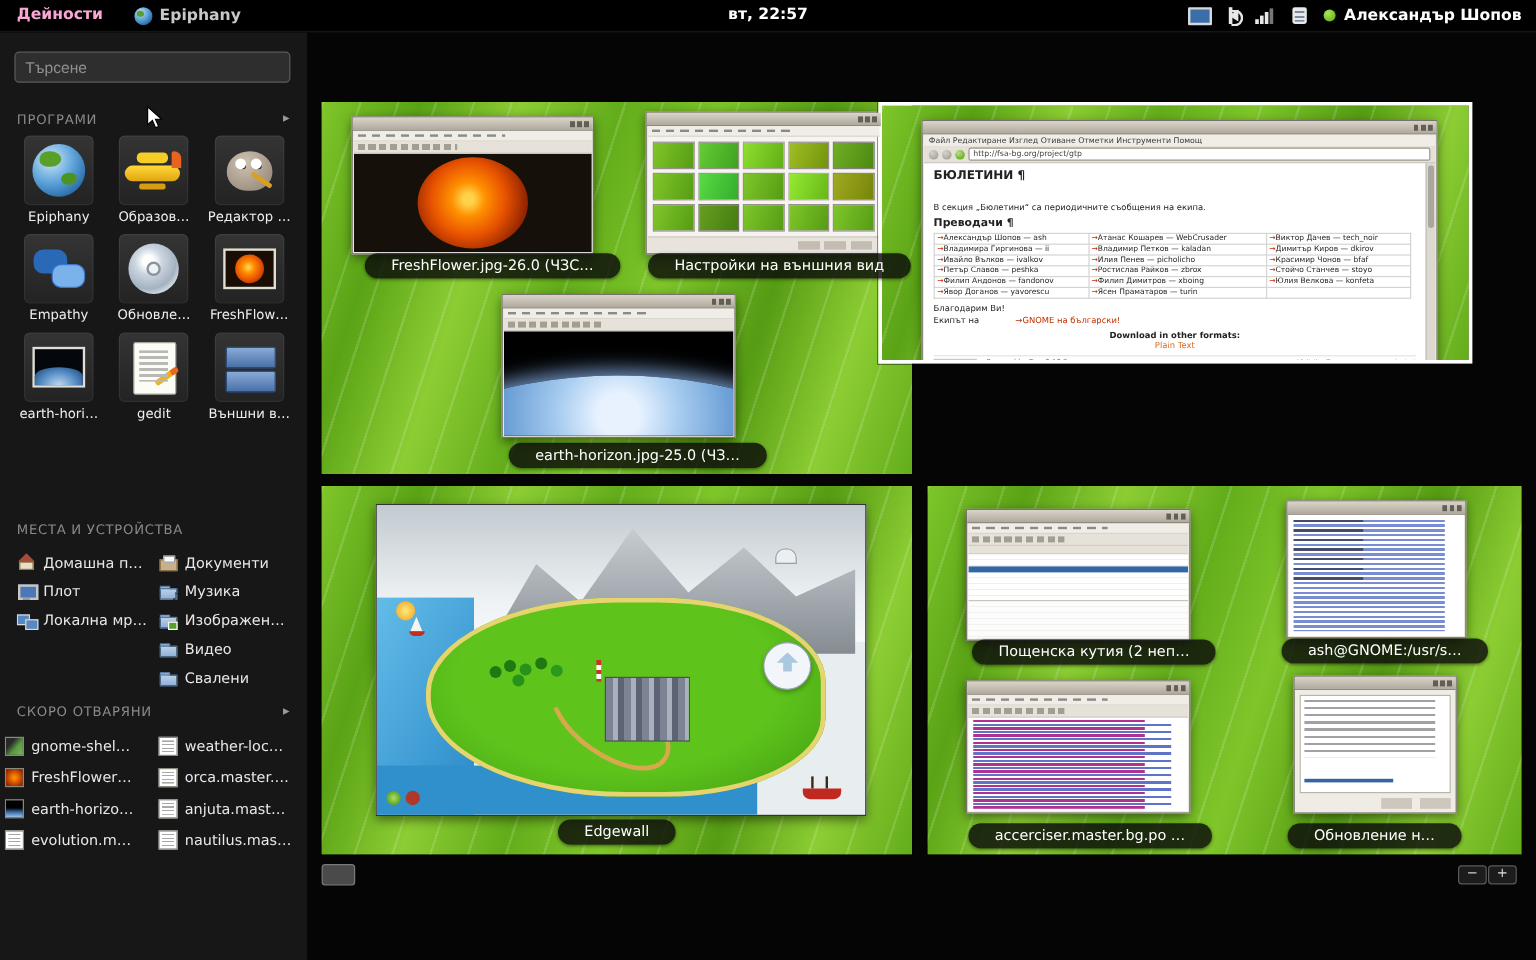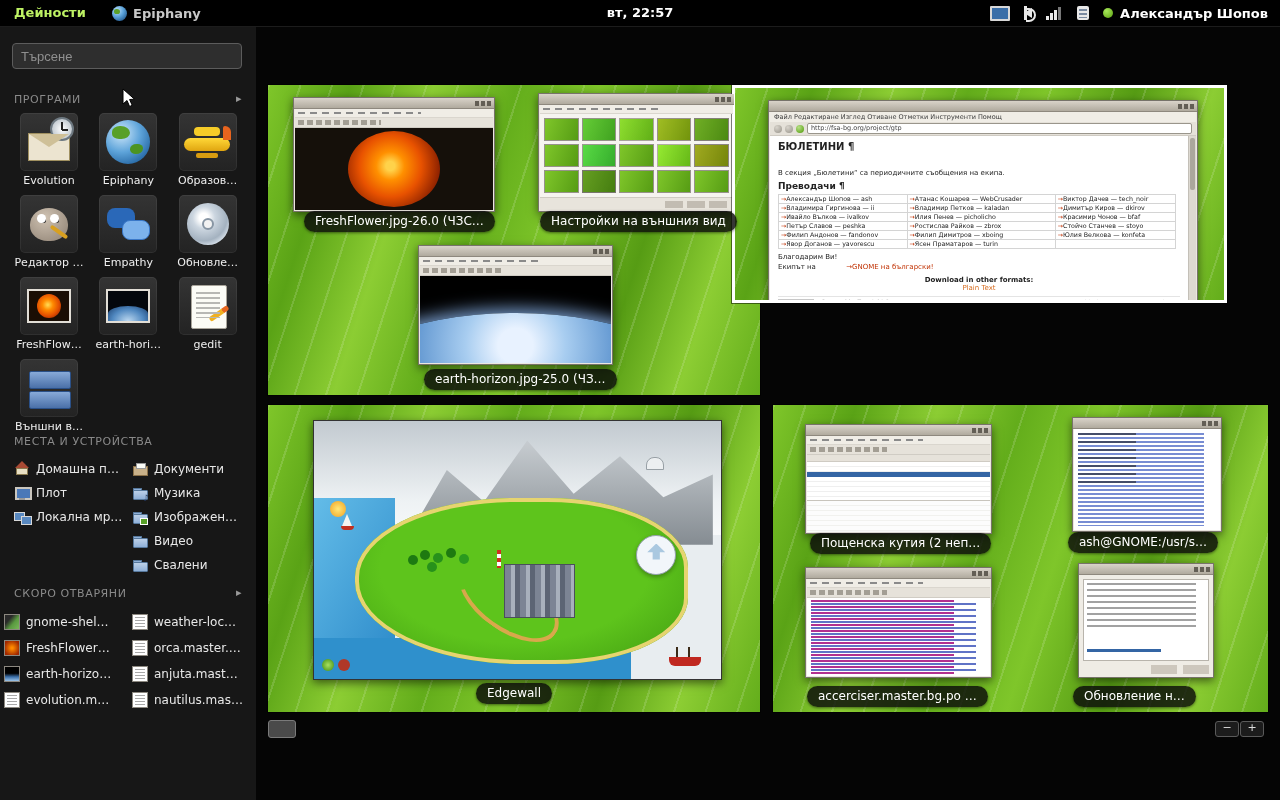--- a/index.html
+++ b/index.html
@@ -1,21 +1,21 @@
 <!DOCTYPE html>
 <html><head>
 <meta charset="utf-8">
 <style>
   html,body{margin:0;padding:0;background:#000;}
   body{width:1280px;height:800px;overflow:hidden;font-family:"DejaVu Sans","Liberation Sans",sans-serif;}
   #screen{position:relative;width:1280px;height:800px;background:#050505;overflow:hidden;}
 
   
   .topbar{position:absolute;left:0;top:0;right:0;height:26px;background:#000;border-bottom:1px solid #1c1c1c;color:#fff;z-index:60;}
-  .tb-activities{position:absolute;left:0;top:0;height:26px;line-height:26px;padding:0 14px;font-weight:bold;font-size:13px;color:#bef264;cursor:default;}
+  .tb-activities{position:absolute;left:0;top:0;height:26px;line-height:26px;padding:0 14px;font-weight:bold;font-size:13px;color:#f9a8d4;cursor:default;}
   .tb-app{position:absolute;left:112px;top:0;height:26px;display:flex;align-items:center;gap:6px;color:#c8c8c8;font-size:13px;font-weight:bold;}
   .tb-globe{width:15px;height:15px;border-radius:50%;background:radial-gradient(circle at 35% 30%,#bfe0f8,#58a0d8 45%,#22578c 85%);position:relative;}
   .tb-globe::before{content:"";position:absolute;left:2px;top:3px;width:6px;height:5px;border-radius:50% 60% 50% 50%;background:#5aa028;}
   .tb-clock{position:absolute;left:50%;top:0;transform:translateX(-50%);height:26px;line-height:26px;font-size:13px;font-weight:bold;color:#fff;}
   .tb-right{position:absolute;right:8px;top:0;height:26px;display:flex;align-items:center;gap:14px;}
   .st-icon{display:flex;align-items:center;}
   .ic-display{width:16px;height:11px;background:#3a6ea8;border:2px solid #d8d8d8;border-radius:1px;}
   .ic-volume{width:0;height:0;border-top:5px solid transparent;border-bottom:5px solid transparent;border-right:8px solid #e8e8e8;position:relative;}
   .ic-volume::before{content:"";position:absolute;left:0px;top:-7px;width:3px;height:14px;background:#e8e8e8;}
   .ic-volume::after{content:"";position:absolute;left:2px;top:-5px;width:8px;height:10px;border:2px solid #e8e8e8;border-left:none;border-radius:0 8px 8px 0;}
@@ -126,21 +126,21 @@
   #ws4{left:773px;top:405px;width:495px;height:307px;}
 
   .twin{position:absolute;background:#ebe7e0;border:1px solid #77736a;box-shadow:0 3px 9px rgba(0,0,0,.55);}
   .twin::before{content:"";position:absolute;left:0;top:0;right:0;height:10px;background:linear-gradient(#d9d3c9,#b0aa9e);border-bottom:1px solid #8e887e;z-index:3;}
   .twin::after{content:"";position:absolute;right:3px;top:3px;width:16px;height:5px;background:repeating-linear-gradient(90deg,#635e55 0 4px,rgba(0,0,0,0) 4px 6px);z-index:4;}
   .menurow{position:absolute;left:1px;right:1px;top:11px;height:8px;background:#f0ede6;border-bottom:1px solid #dad6ce;z-index:2;}
   .menurow::before{content:"";position:absolute;left:3px;top:3px;height:2px;width:62%;background:repeating-linear-gradient(90deg,#8a8a8a 0 7px,rgba(0,0,0,0) 7px 12px);}
   .toolrow{position:absolute;left:1px;right:1px;top:20px;height:9px;background:#e6e2da;border-bottom:1px solid #d0ccc4;z-index:2;}
   .toolrow::before{content:"";position:absolute;left:3px;top:2px;height:5px;width:42%;background:repeating-linear-gradient(90deg,#a39e94 0 6px,rgba(0,0,0,0) 6px 9px);}
 
-  .win-label{position:absolute;background:rgba(10,10,10,.82);color:#fff;font-size:12px;line-height:15px;padding:3px 11px;border-radius:12px;white-space:nowrap;z-index:20;box-shadow:0 1px 3px rgba(0,0,0,.5);}
+  .win-label{position:absolute;background:rgba(10,10,10,.82);color:#fff;font-size:12px;line-height:15px;padding:3px 22px;border-radius:12px;white-space:nowrap;z-index:20;box-shadow:0 1px 3px rgba(0,0,0,.5);}
   .lbl-center{left:50%;transform:translateX(-50%);}
 
   
   .w-ff{left:25px;top:12px;width:200px;height:113px;}
   .ff-view{position:absolute;left:1px;right:1px;top:30px;bottom:1px;background:#15100a;overflow:hidden;}
   .ff-flower{position:absolute;left:50%;top:50%;width:92px;height:76px;transform:translate(-50%,-50%);border-radius:50%;background:radial-gradient(circle at 46% 46%,#ffd24a 0 7%,#ff9000 22%,#e85200 48%,#8a2000 78%,#2a0c00 100%);}
   .w-ap{left:270px;top:8px;width:195px;height:117px;}
   .ap-body{position:absolute;left:1px;right:1px;top:20px;bottom:14px;background:#f6f4f0;padding:4px;box-sizing:border-box;}
   .wall-grid{display:grid;grid-template-columns:repeat(5,1fr);gap:3px;}
   .wall{height:21px;border:1px solid #96928a;background:linear-gradient(110deg,#7fc62a,#569c14);}
@@ -274,28 +274,20 @@
 
   <div class="sidebar">
     <input class="search" type="text" placeholder="Търсене" style="">
 
     <div class="sec-hdr hdr-programs">
       <span>ПРОГРАМИ</span>
       <span class="sec-arrow">▸</span>
     </div>
 
     <div class="apps-grid">
-      <div class="app-item">
-        <div class="app-tile">
-            <div class="ai ai-evolution">
-              <i></i>
-            </div>
-          </div>
-        <div class="app-label">Evolution</div>
-      </div>
       <div class="app-item">
         <div class="app-tile">
             <div class="ai ai-web">
               <i></i>
             </div>
           </div>
         <div class="app-label">Epiphany</div>
       </div>
       <div class="app-item">
         <div class="app-tile">

